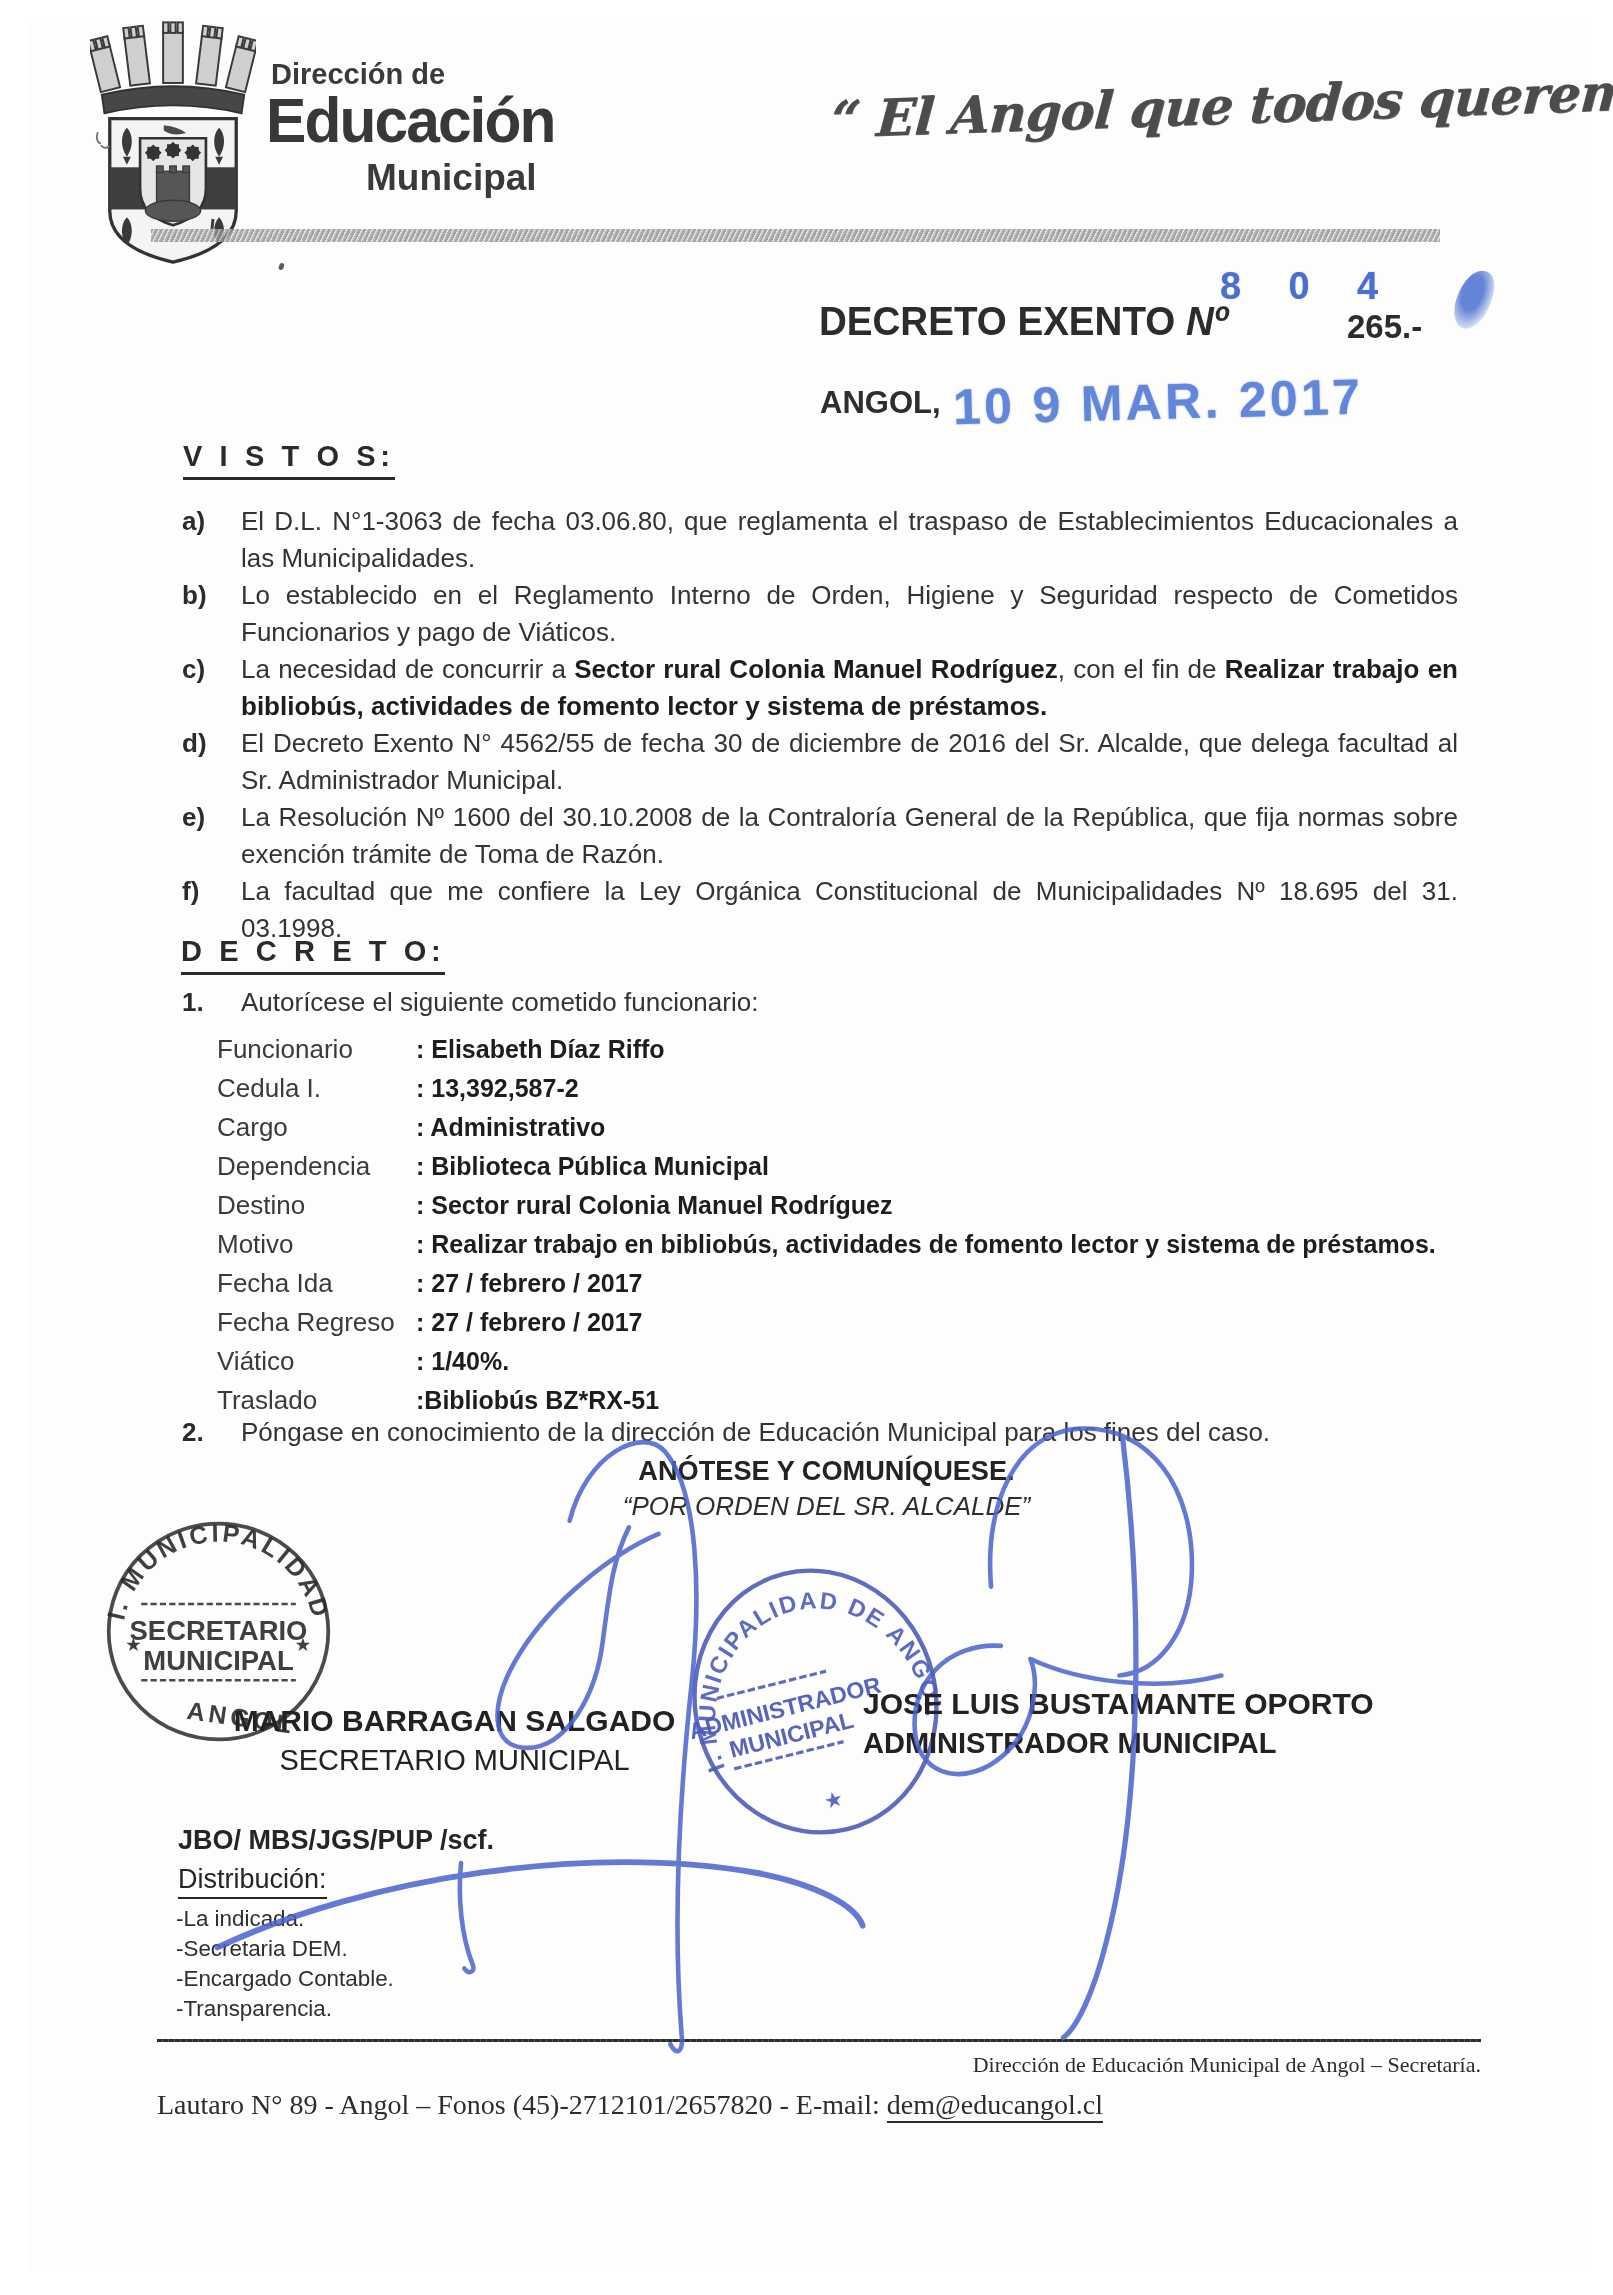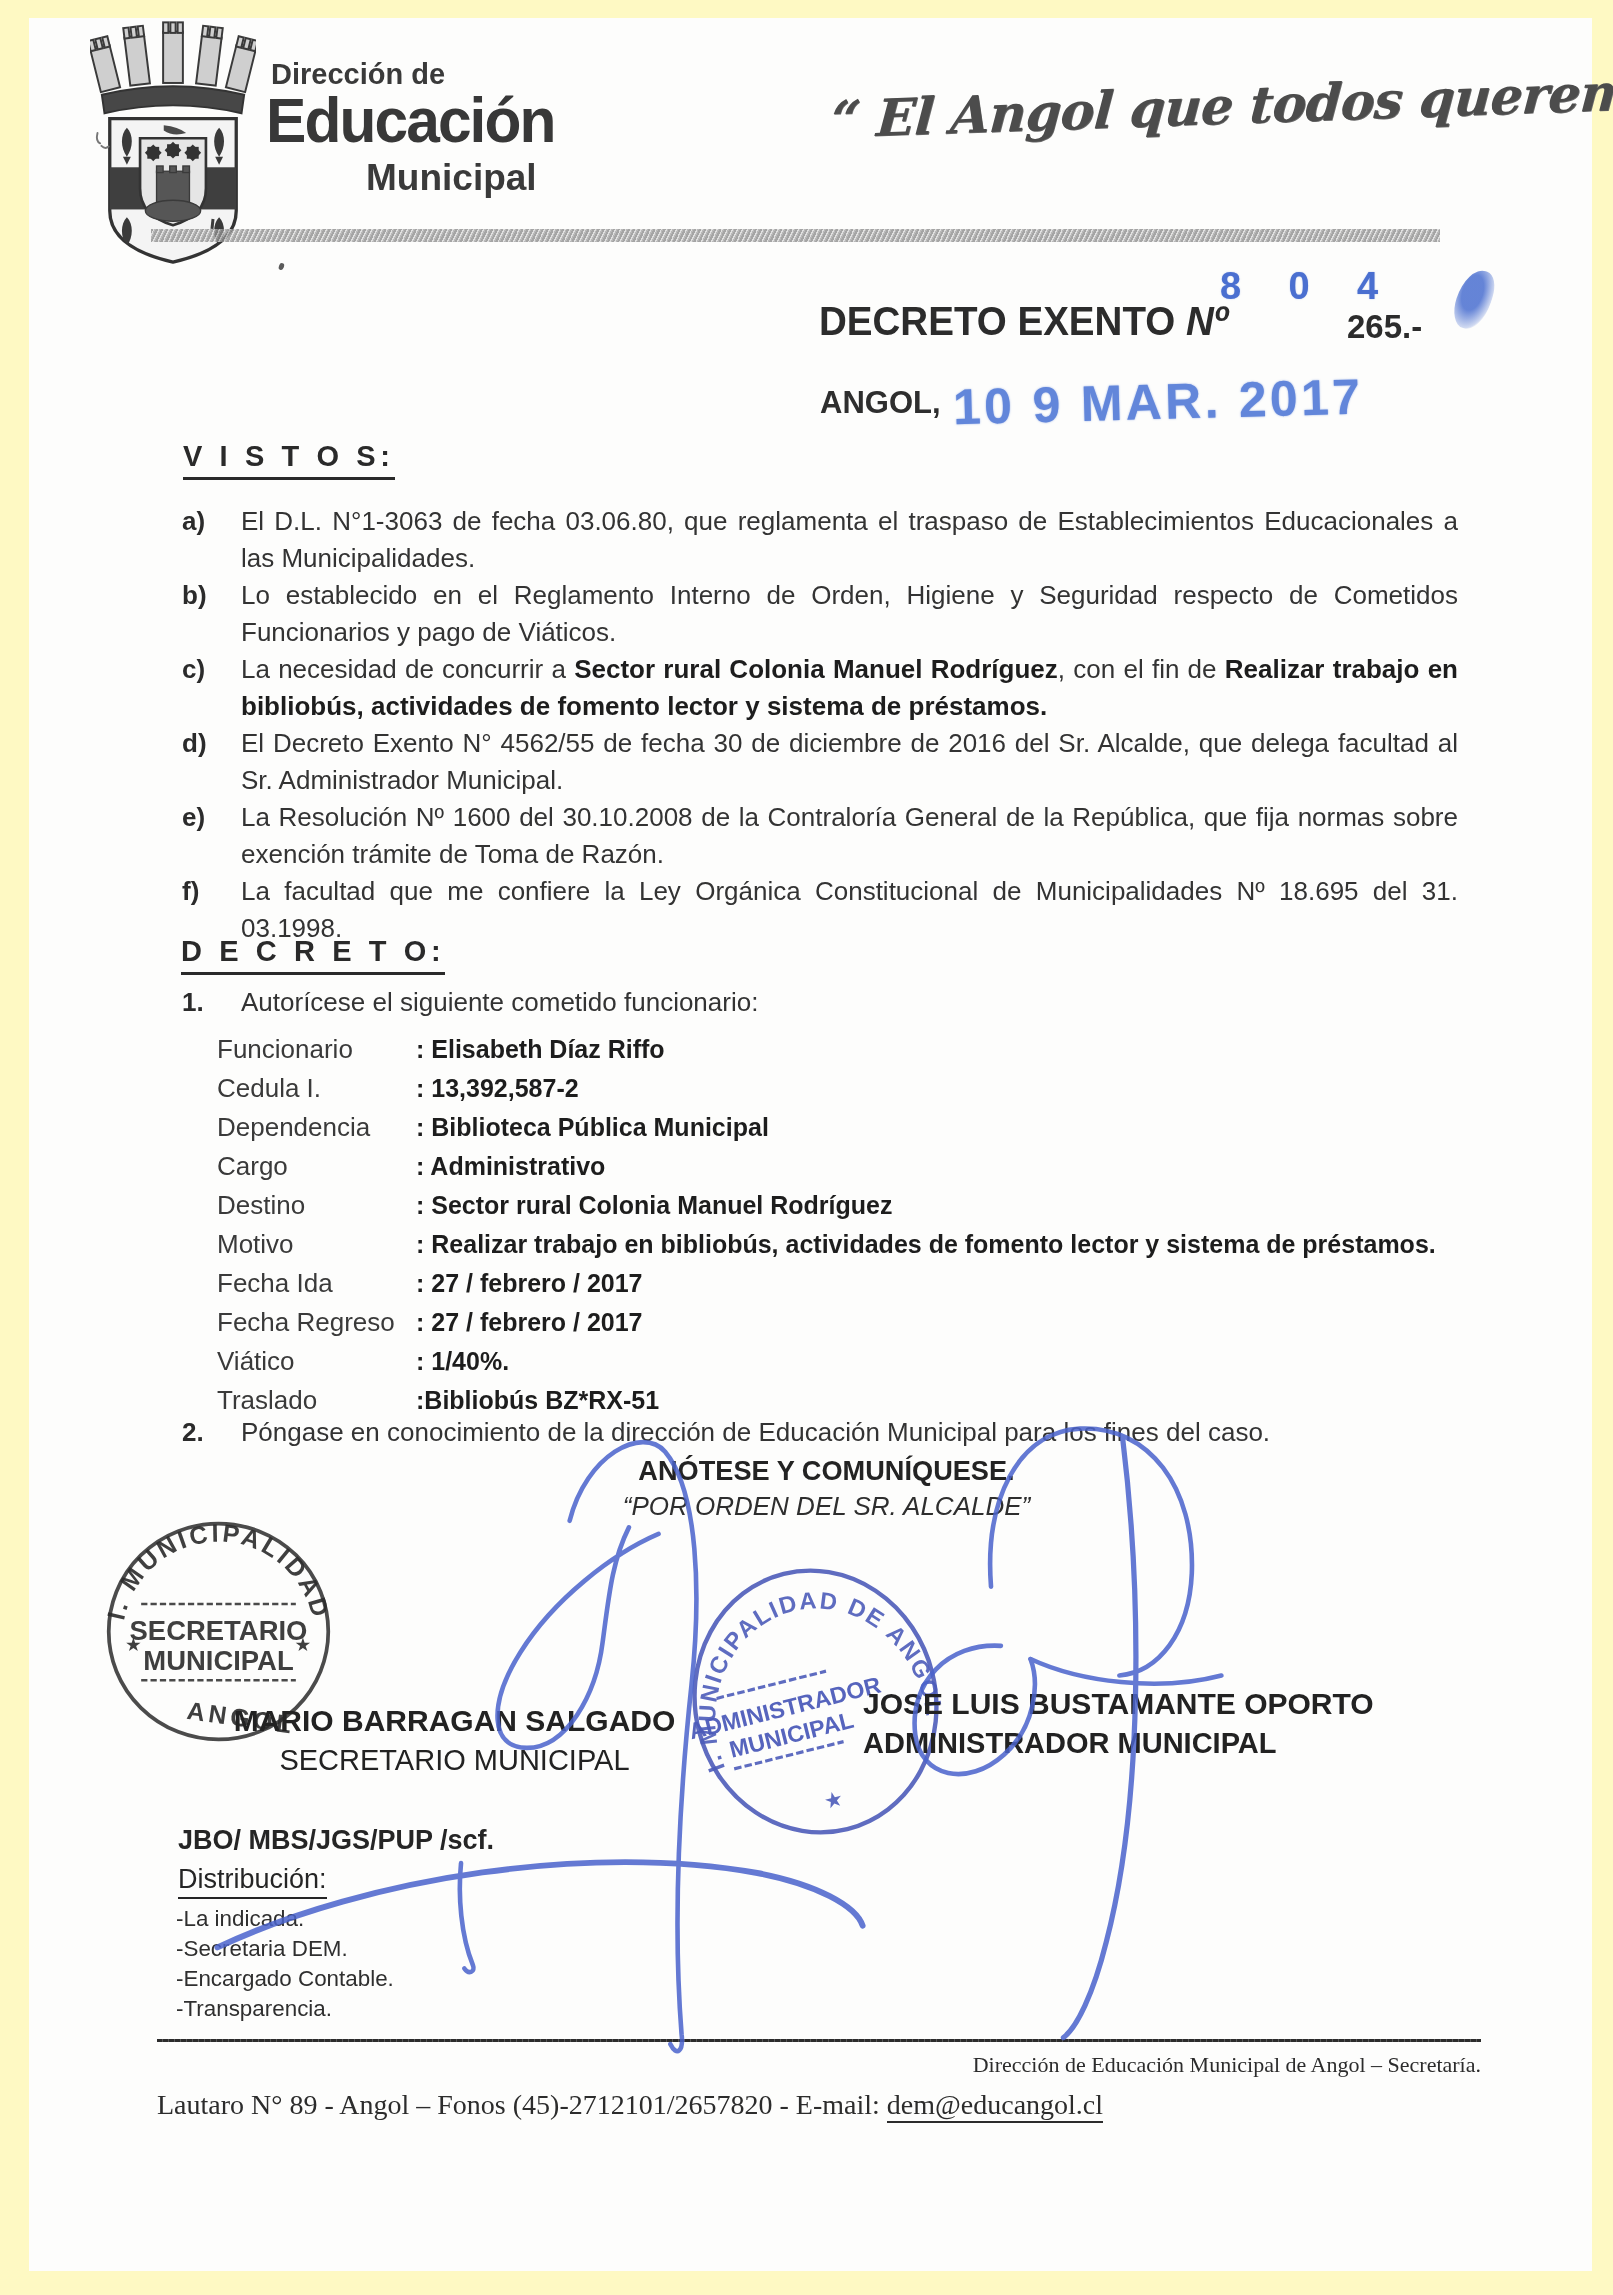--- a/index.html
+++ b/index.html
@@ -1,16 +1,16 @@
 <!DOCTYPE html>
 <html style="font-size:10.5px"><head>
 <meta charset="utf-8">
 <style>
   html,body{margin:0;padding:0;background:#000;}
-  #canvas{position:relative;width:1614px;height:2295px;background:#fef9c3;overflow:hidden;
+  #canvas{position:relative;width:1614px;height:2295px;background:#ffffff;overflow:hidden;
           font-family:"Liberation Sans",sans-serif;color:#333;}
   .page{position:absolute;left:29px;top:18.4px;width:1563px;height:2253px;background:#fdfdfc;}
   .abs{position:absolute;}
   .nw{white-space:nowrap;}
 
   
   .org1{left:271px;top:58px;font-size:29px;font-weight:bold;color:#3a3a3a;}
   .org2{left:266px;top:84px;font-size:63px;font-weight:bold;color:#383838;letter-spacing:-2px;transform:scaleX(.96);transform-origin:left;}
   .org3{left:366px;top:157px;font-size:37px;font-weight:bold;color:#3a3a3a;}
   .slogan{left:831px;top:78px;width:658px;font-family:"DejaVu Serif",serif;font-style:italic;font-weight:bold;
@@ -210,22 +210,22 @@
 
   <div class="abs h-ul decreto-h nw">D E C R E T O:</div>
   <div class="abs numitem item1">
     <span class="lab">1.</span>
     <span>Autorícese  el siguiente cometido funcionario:</span>
   </div>
 
   <div class="abs fields">
     <div class="frow"><span class="flab">Funcionario</span><span class="fval">: Elisabeth Díaz Riffo</span></div>
     <div class="frow"><span class="flab">Cedula I.</span><span class="fval">: 13,392,587-2</span></div>
+    <div class="frow"><span class="flab">Cargo</span><span class="fval">: Administrativo</span></div>
     <div class="frow"><span class="flab">Dependencia</span><span class="fval">: Biblioteca Pública Municipal</span></div>
-    <div class="frow"><span class="flab">Cargo</span><span class="fval">: Administrativo</span></div>
     <div class="frow"><span class="flab">Destino</span><span class="fval">: Sector rural Colonia Manuel Rodríguez</span></div>
     <div class="frow"><span class="flab">Motivo</span><span class="fval">: Realizar trabajo en bibliobús, actividades de fomento lector y sistema de préstamos.</span></div>
     <div class="frow"><span class="flab">Fecha Ida</span><span class="fval">: 27 / febrero / 2017</span></div>
     <div class="frow"><span class="flab">Fecha Regreso</span><span class="fval">: 27 / febrero / 2017</span></div>
     <div class="frow"><span class="flab">Viático</span><span class="fval">: 1/40%.</span></div>
     <div class="frow"><span class="flab">Traslado</span><span class="fval">:Bibliobús BZ*RX-51</span></div>
   </div>
 
   <div class="abs numitem item2">
     <span class="lab">2.</span>

